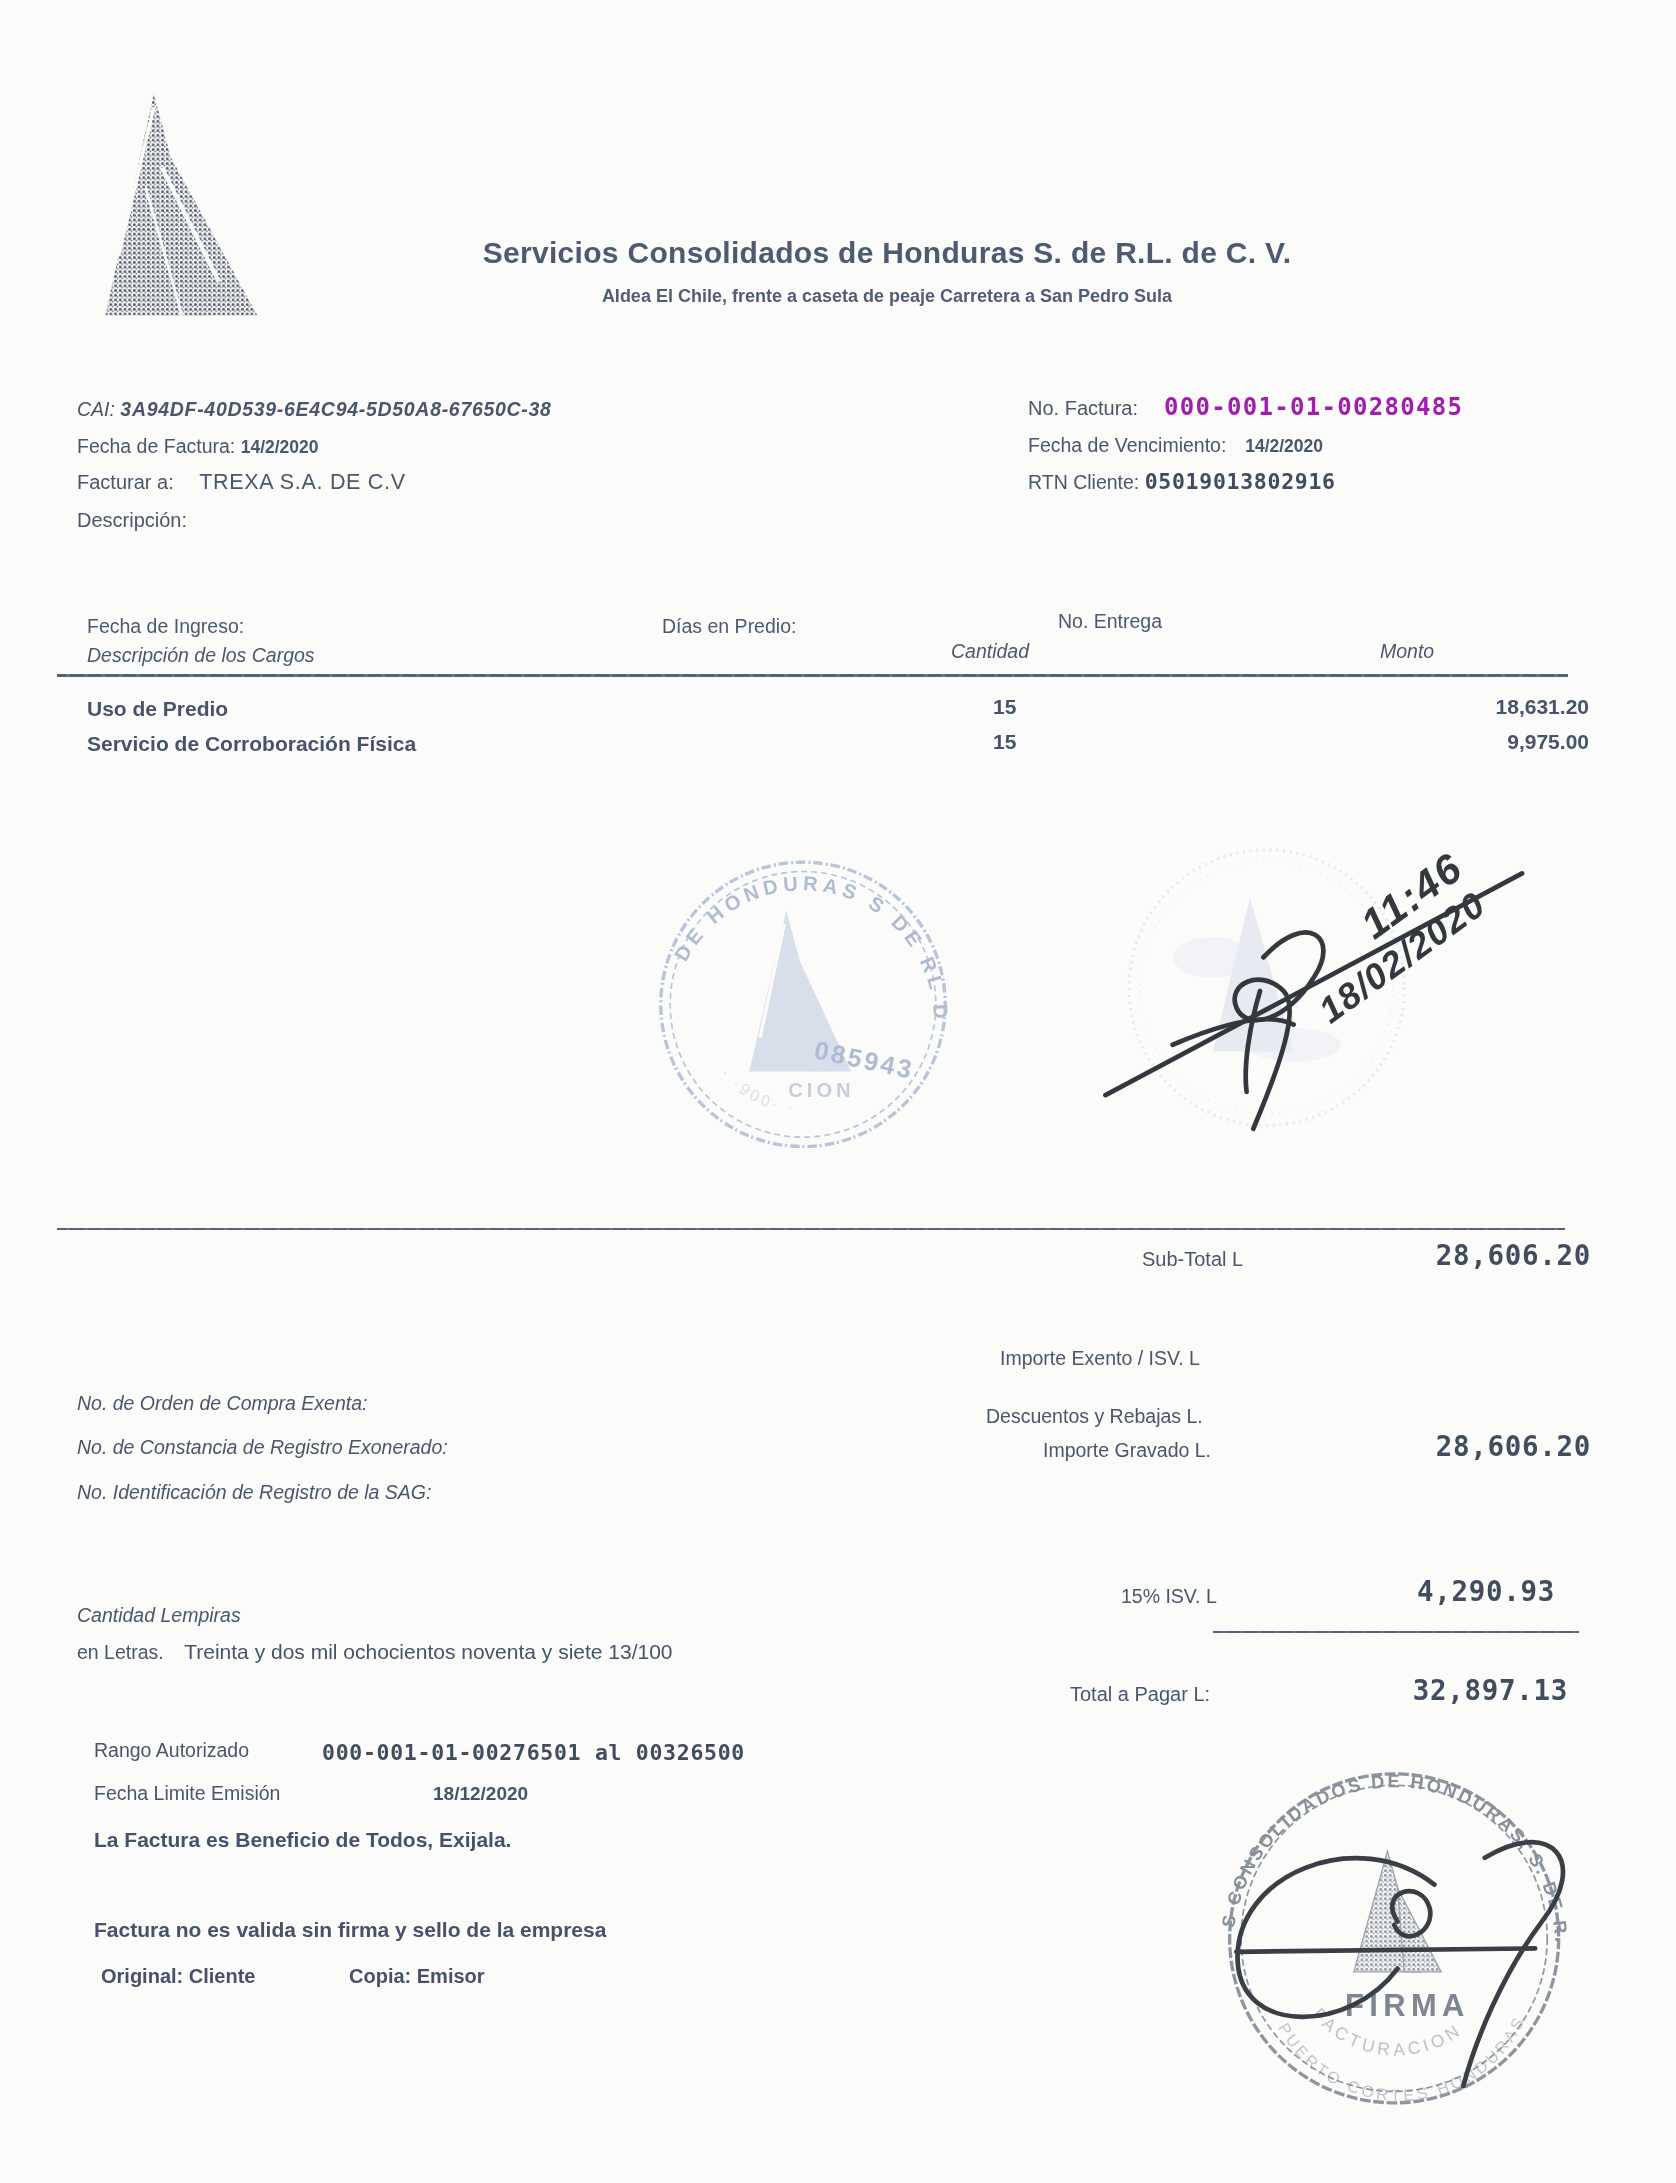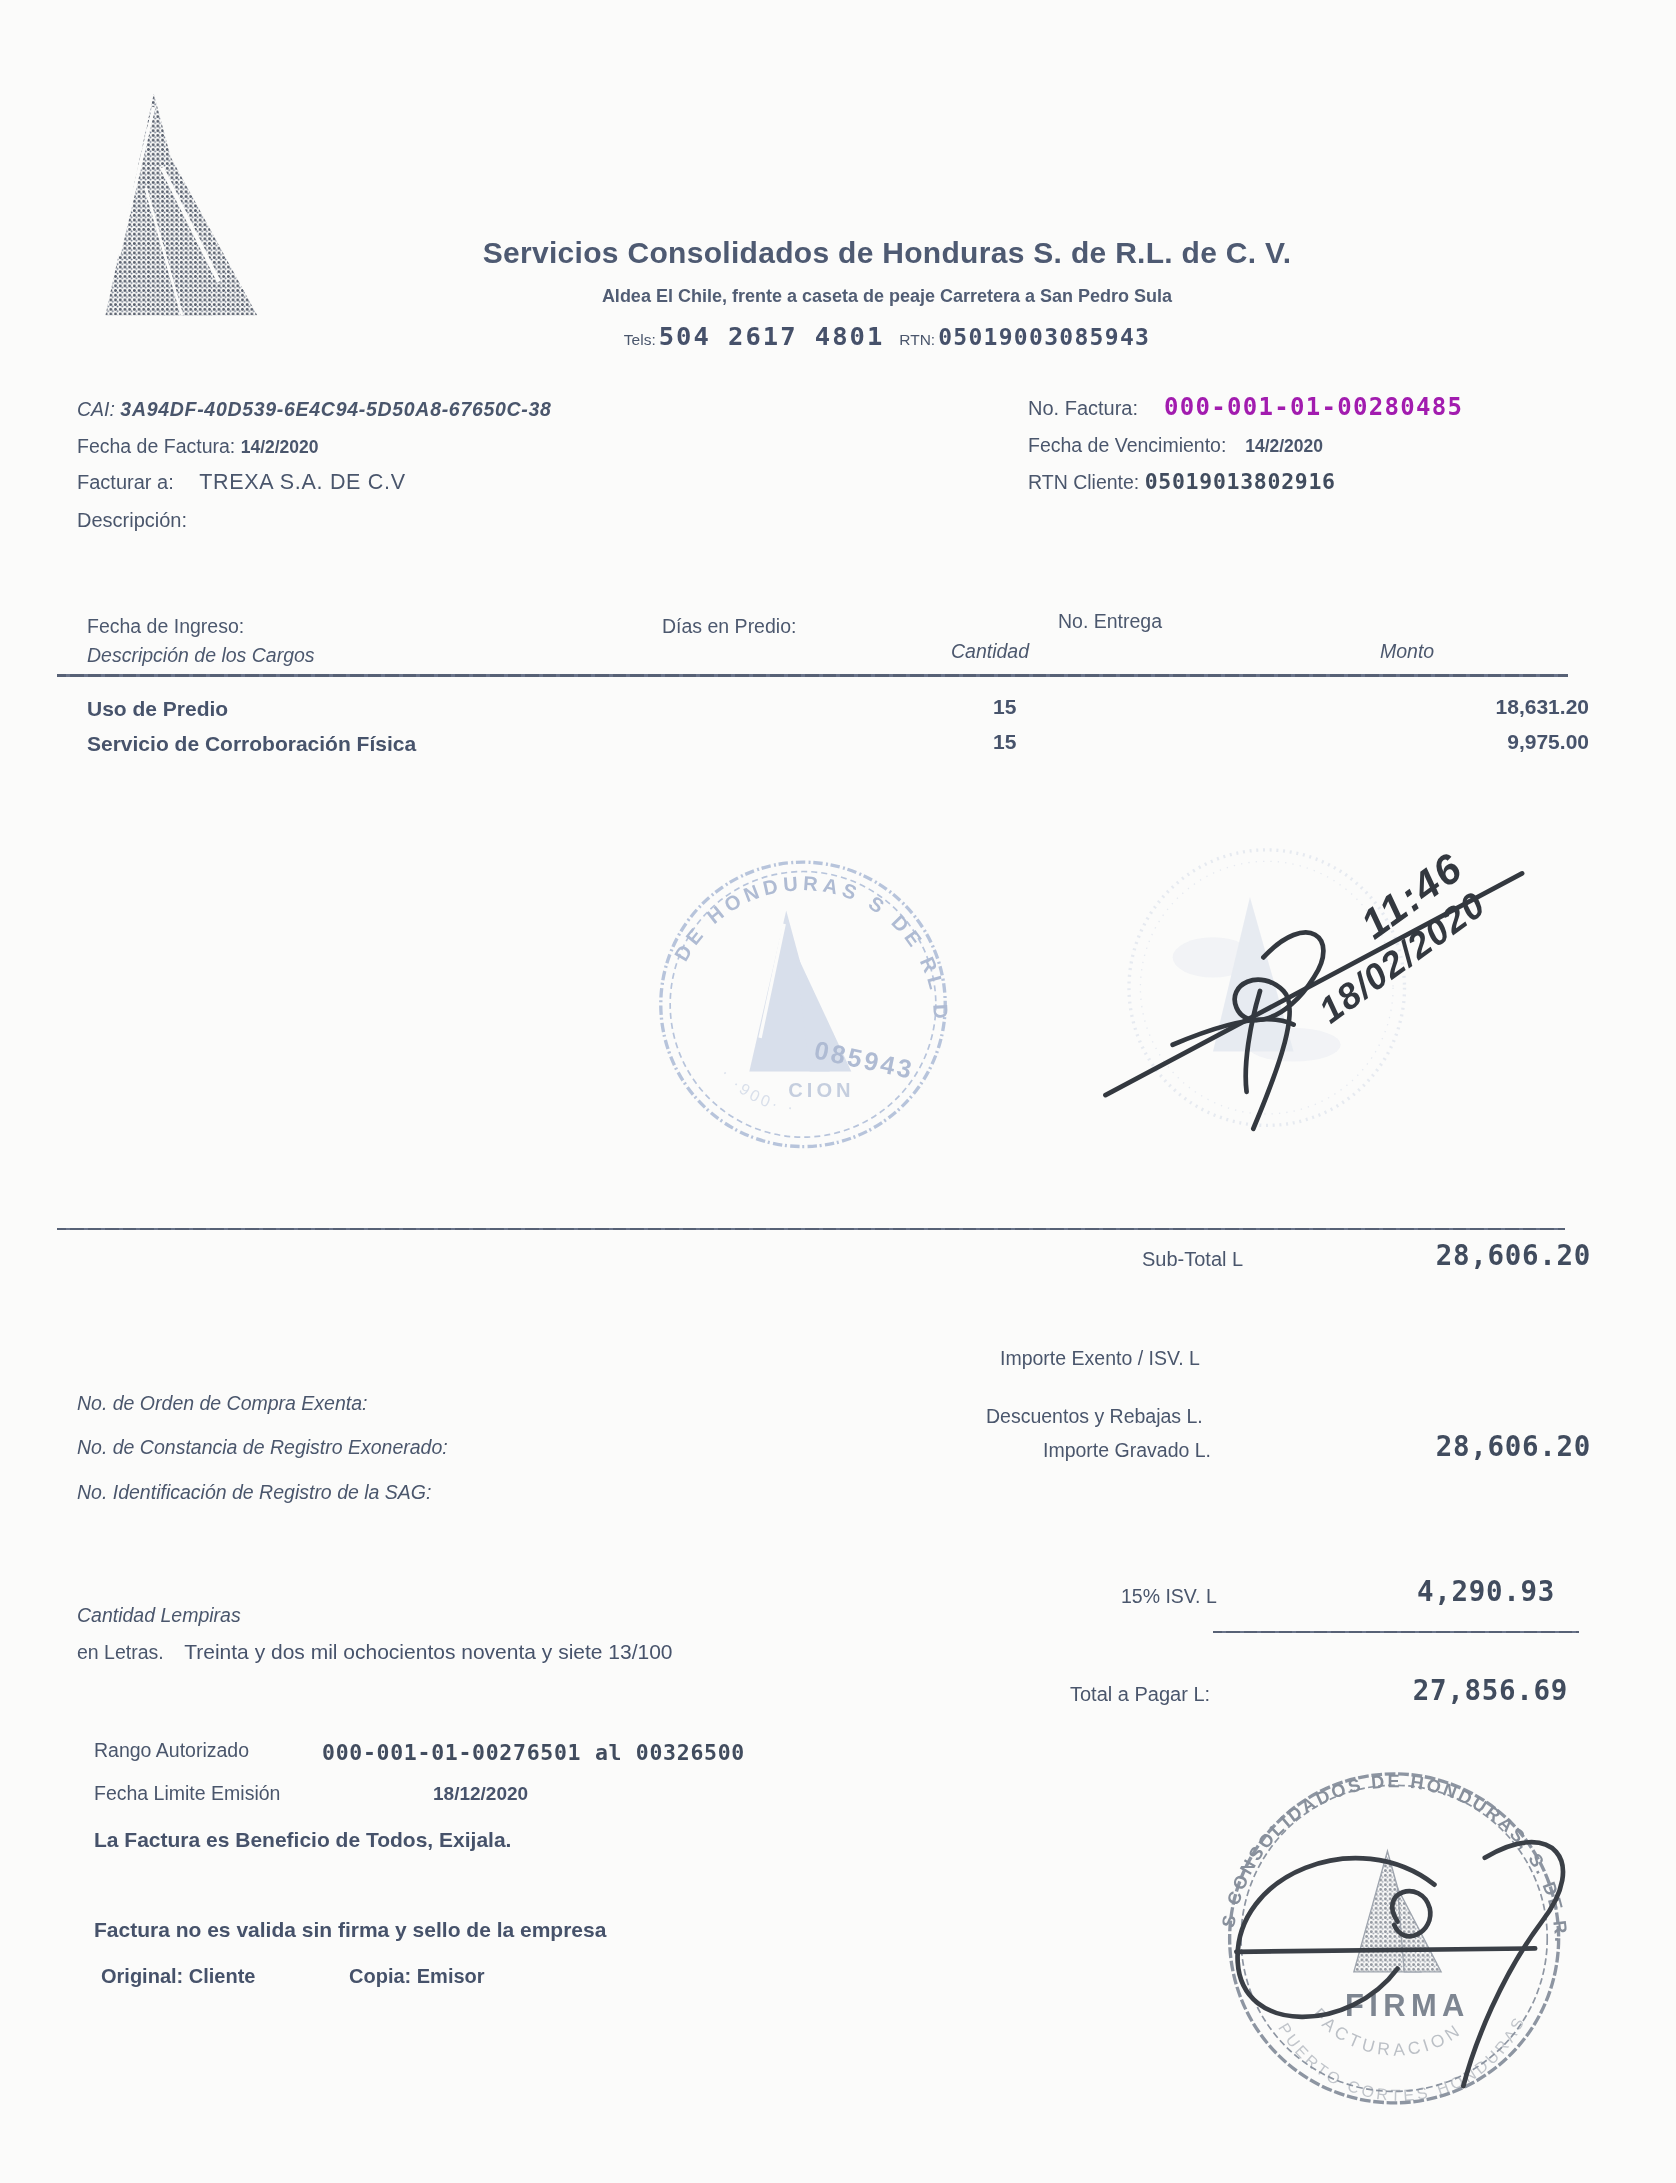--- a/index.html
+++ b/index.html
@@ -51,26 +51,20 @@
     <polygon points="108,10 36,340 196,340" fill="url(#dither)"></polygon>
     <polygon points="128,95 262,340 120,340" fill="url(#dither)"></polygon>
     <line x1="108" y1="30" x2="56" y2="250" stroke="#fbfbfa" stroke-width="5"></line>
     <line x1="120" y1="120" x2="205" y2="290" stroke="#fbfbfa" stroke-width="6"></line>
     <line x1="96" y1="150" x2="150" y2="340" stroke="#fbfbfa" stroke-width="4"></line>
   </svg>
 
   <div class="abs hdr-title" style="left:417px;top:236px;width:940px;text-align:center;">Servicios Consolidados de Honduras S. de R.L. de C. V.</div>
   <div class="abs hdr-addr" style="left:417px;top:286px;width:940px;text-align:center;">Aldea El Chile, frente a caseta de peaje Carretera a San Pedro Sula</div>
 
-  <div class="abs" style="left:417px;top:321px;width:940px;text-align:center;">
-    <span class="small-cap">Tels:</span>
-    <span class="phone">504 2617 4801</span>
-    <span class="small-cap" style="margin-left:12px;">RTN:</span>
-    <span class="rtn-num">05019003085943</span>
-  </div>
 
   <div class="abs meta italic" style="left:77px;top:398px;">
     <span>CAI:</span>
     <span class="bold" style="letter-spacing:0.7px;">3A94DF-40D539-6E4C94-5D50A8-67650C-38</span>
   </div>
   <div class="abs meta" style="left:77px;top:435px;">
     <span>Fecha de Factura:</span>
     <span class="val" style="font-size:17.5px;">14/2/2020</span>
   </div>
   <div class="abs meta" style="left:77px;top:470px;">
@@ -171,21 +165,21 @@
   <div class="abs label italic" style="left:77px;top:1436px;">No. de Constancia de Registro Exonerado:</div>
   <div class="abs label italic" style="left:77px;top:1481px;">No. Identificación de Registro de la SAG:</div>
 
   <div class="abs label" style="left:1121px;top:1585px;">15% ISV. L</div>
   <div class="abs num-big right" style="left:1310px;top:1575px;width:245px;">4,290.93</div>
   <div class="abs rule" style="left:1213px;top:1631px;width:366px;height:2px;"></div>
 
   <div class="abs label italic" style="left:77px;top:1604px;">Cantidad Lempiras</div>
 
   <div class="abs label" style="left:1070px;top:1683px;font-size:20px;">Total a Pagar L:</div>
-  <div class="abs num-big right" style="left:1323px;top:1674px;width:245px;">27,856.69</div>
+  <div class="abs num-big right" style="left:1323px;top:1674px;width:245px;">32,897.13</div>
 
   <div class="abs" style="left:77px;top:1640px;">
     <span class="label">en Letras.</span>
     <span style="font-size:21px;margin-left:17.5px;color:#47536b;">Treinta y dos mil ochocientos noventa y siete 13/100</span>
   </div>
 
   <div class="abs label" style="left:94px;top:1739px;">Rango Autorizado</div>
   <div class="abs mono" style="left:322px;top:1740px;font-size:21.5px;font-weight:bold;letter-spacing:0.7px;color:#414c5e;">000-001-01-00276501 al 00326500</div>
   <div class="abs label" style="left:94px;top:1782px;">Fecha Limite Emisión</div>
   <div class="abs val" style="left:433px;top:1783px;font-size:19px;color:#47536b;">18/12/2020</div>

